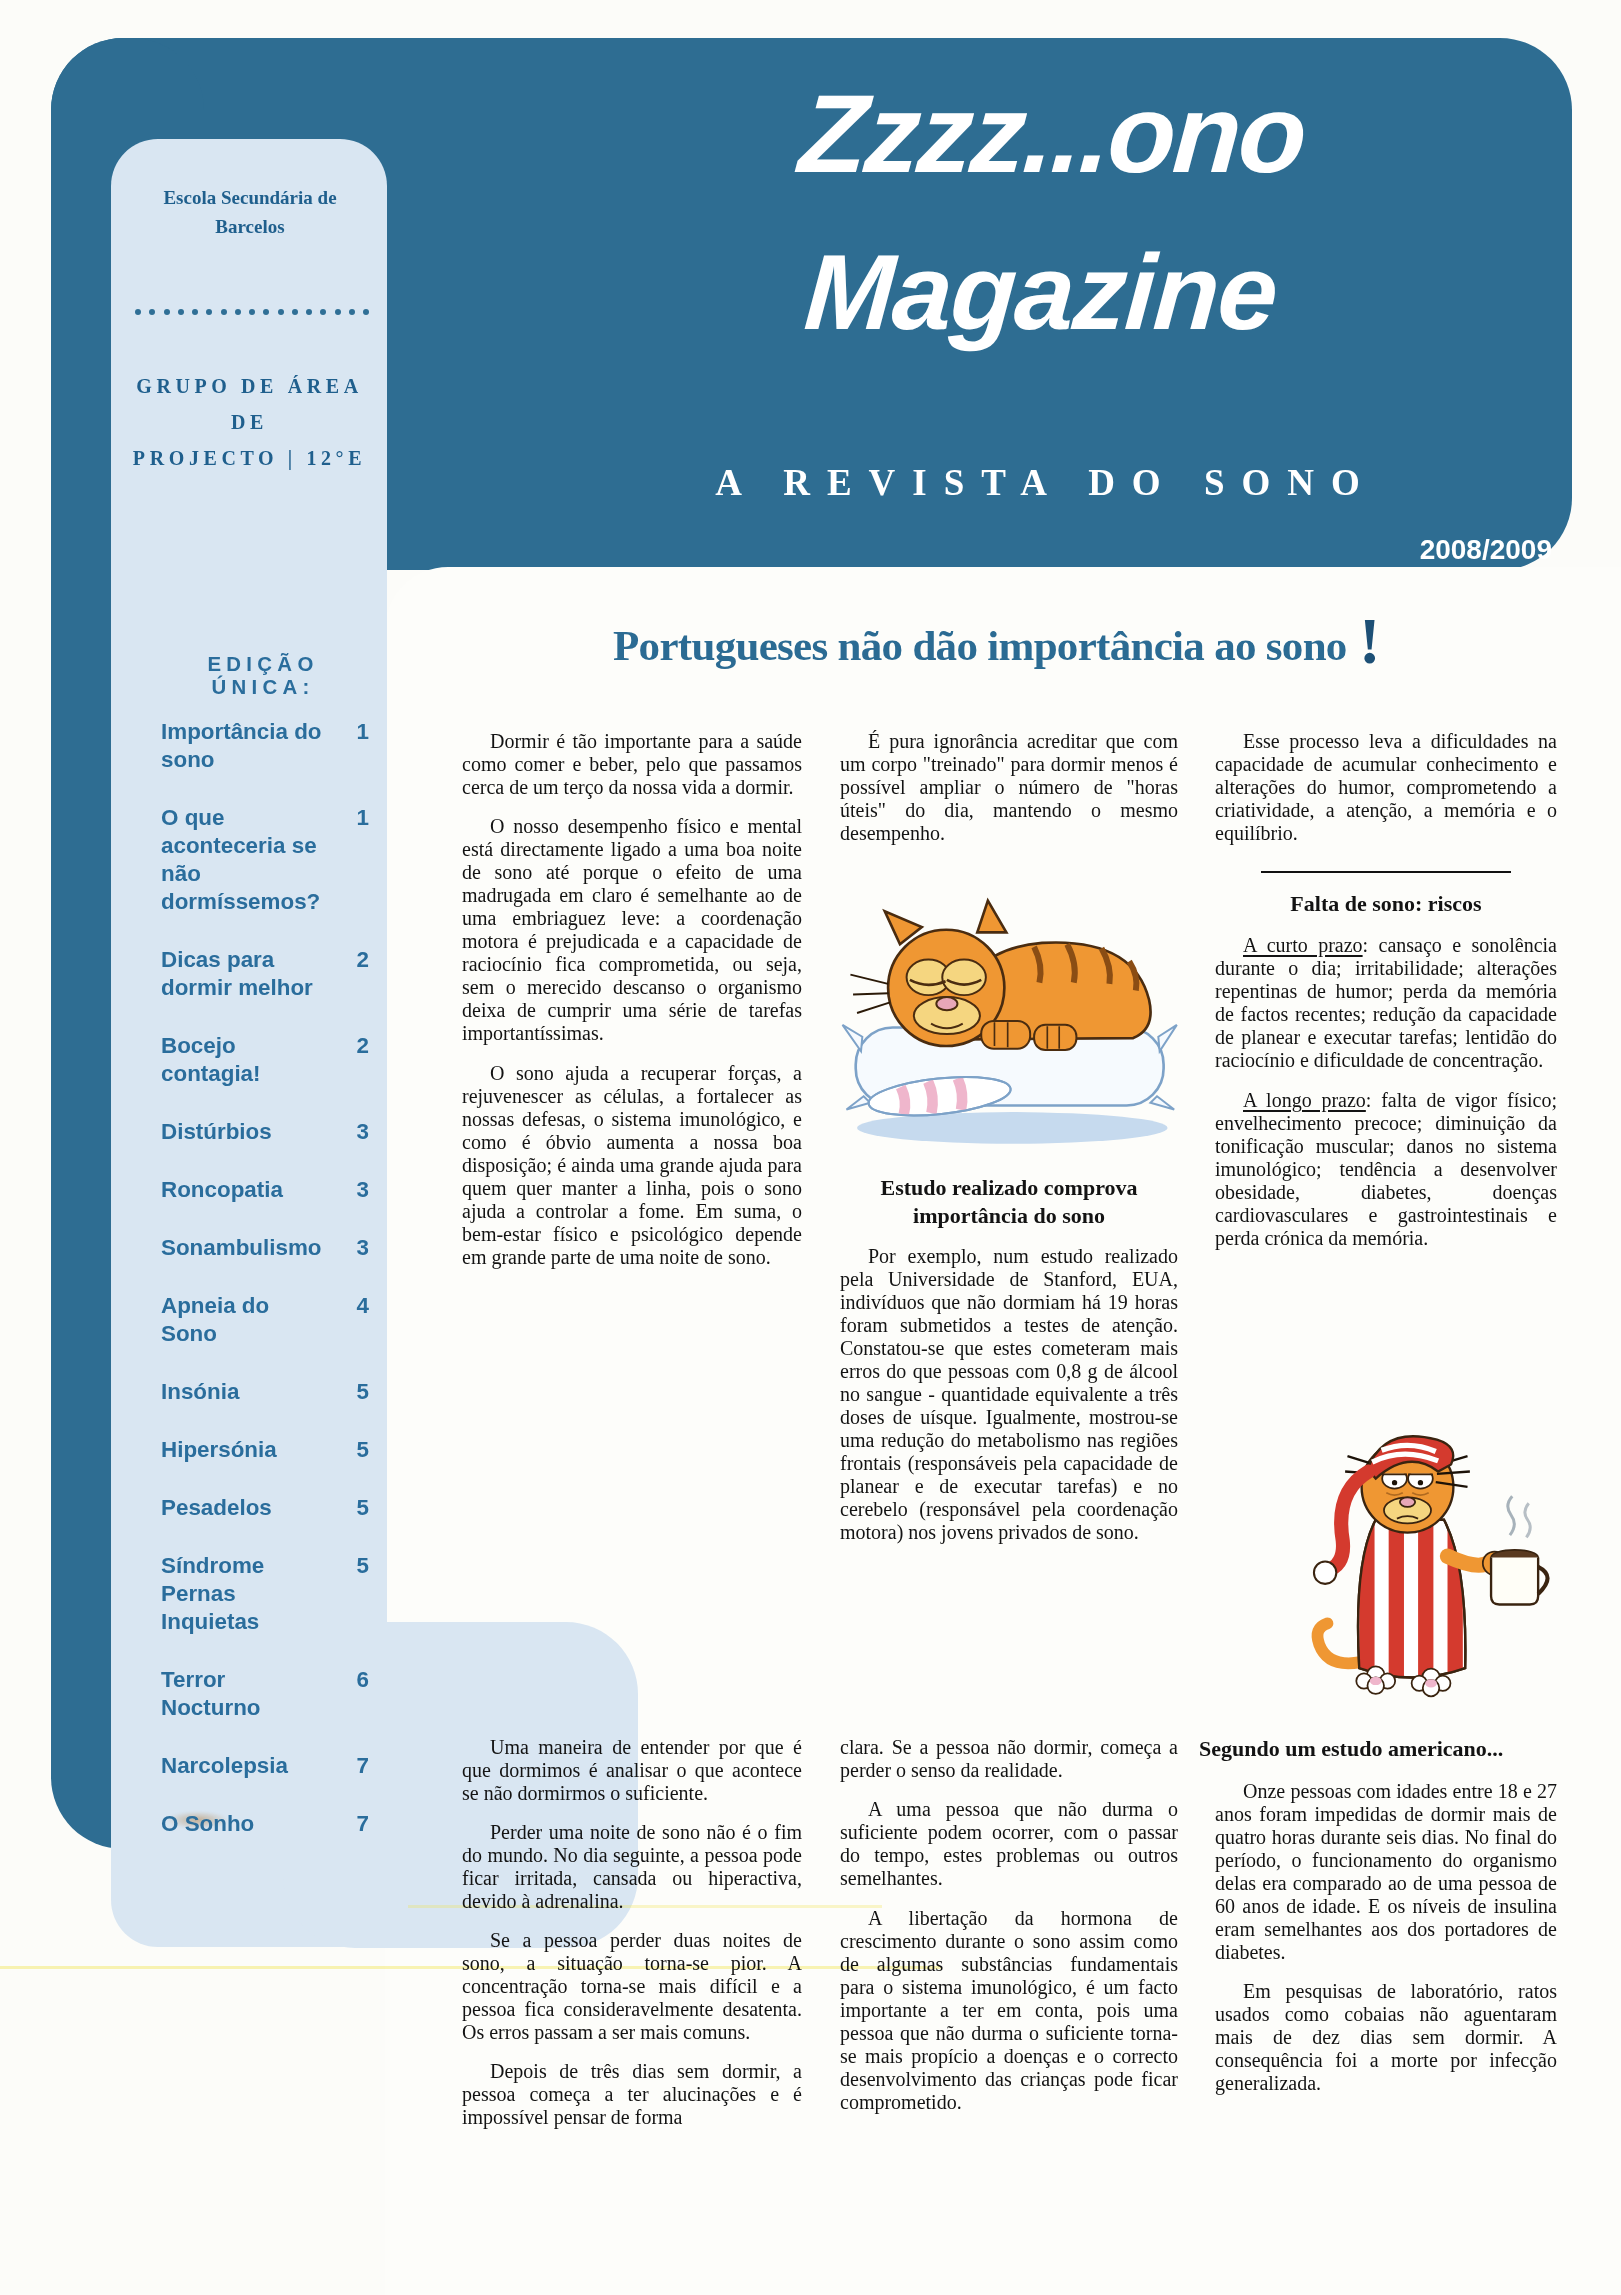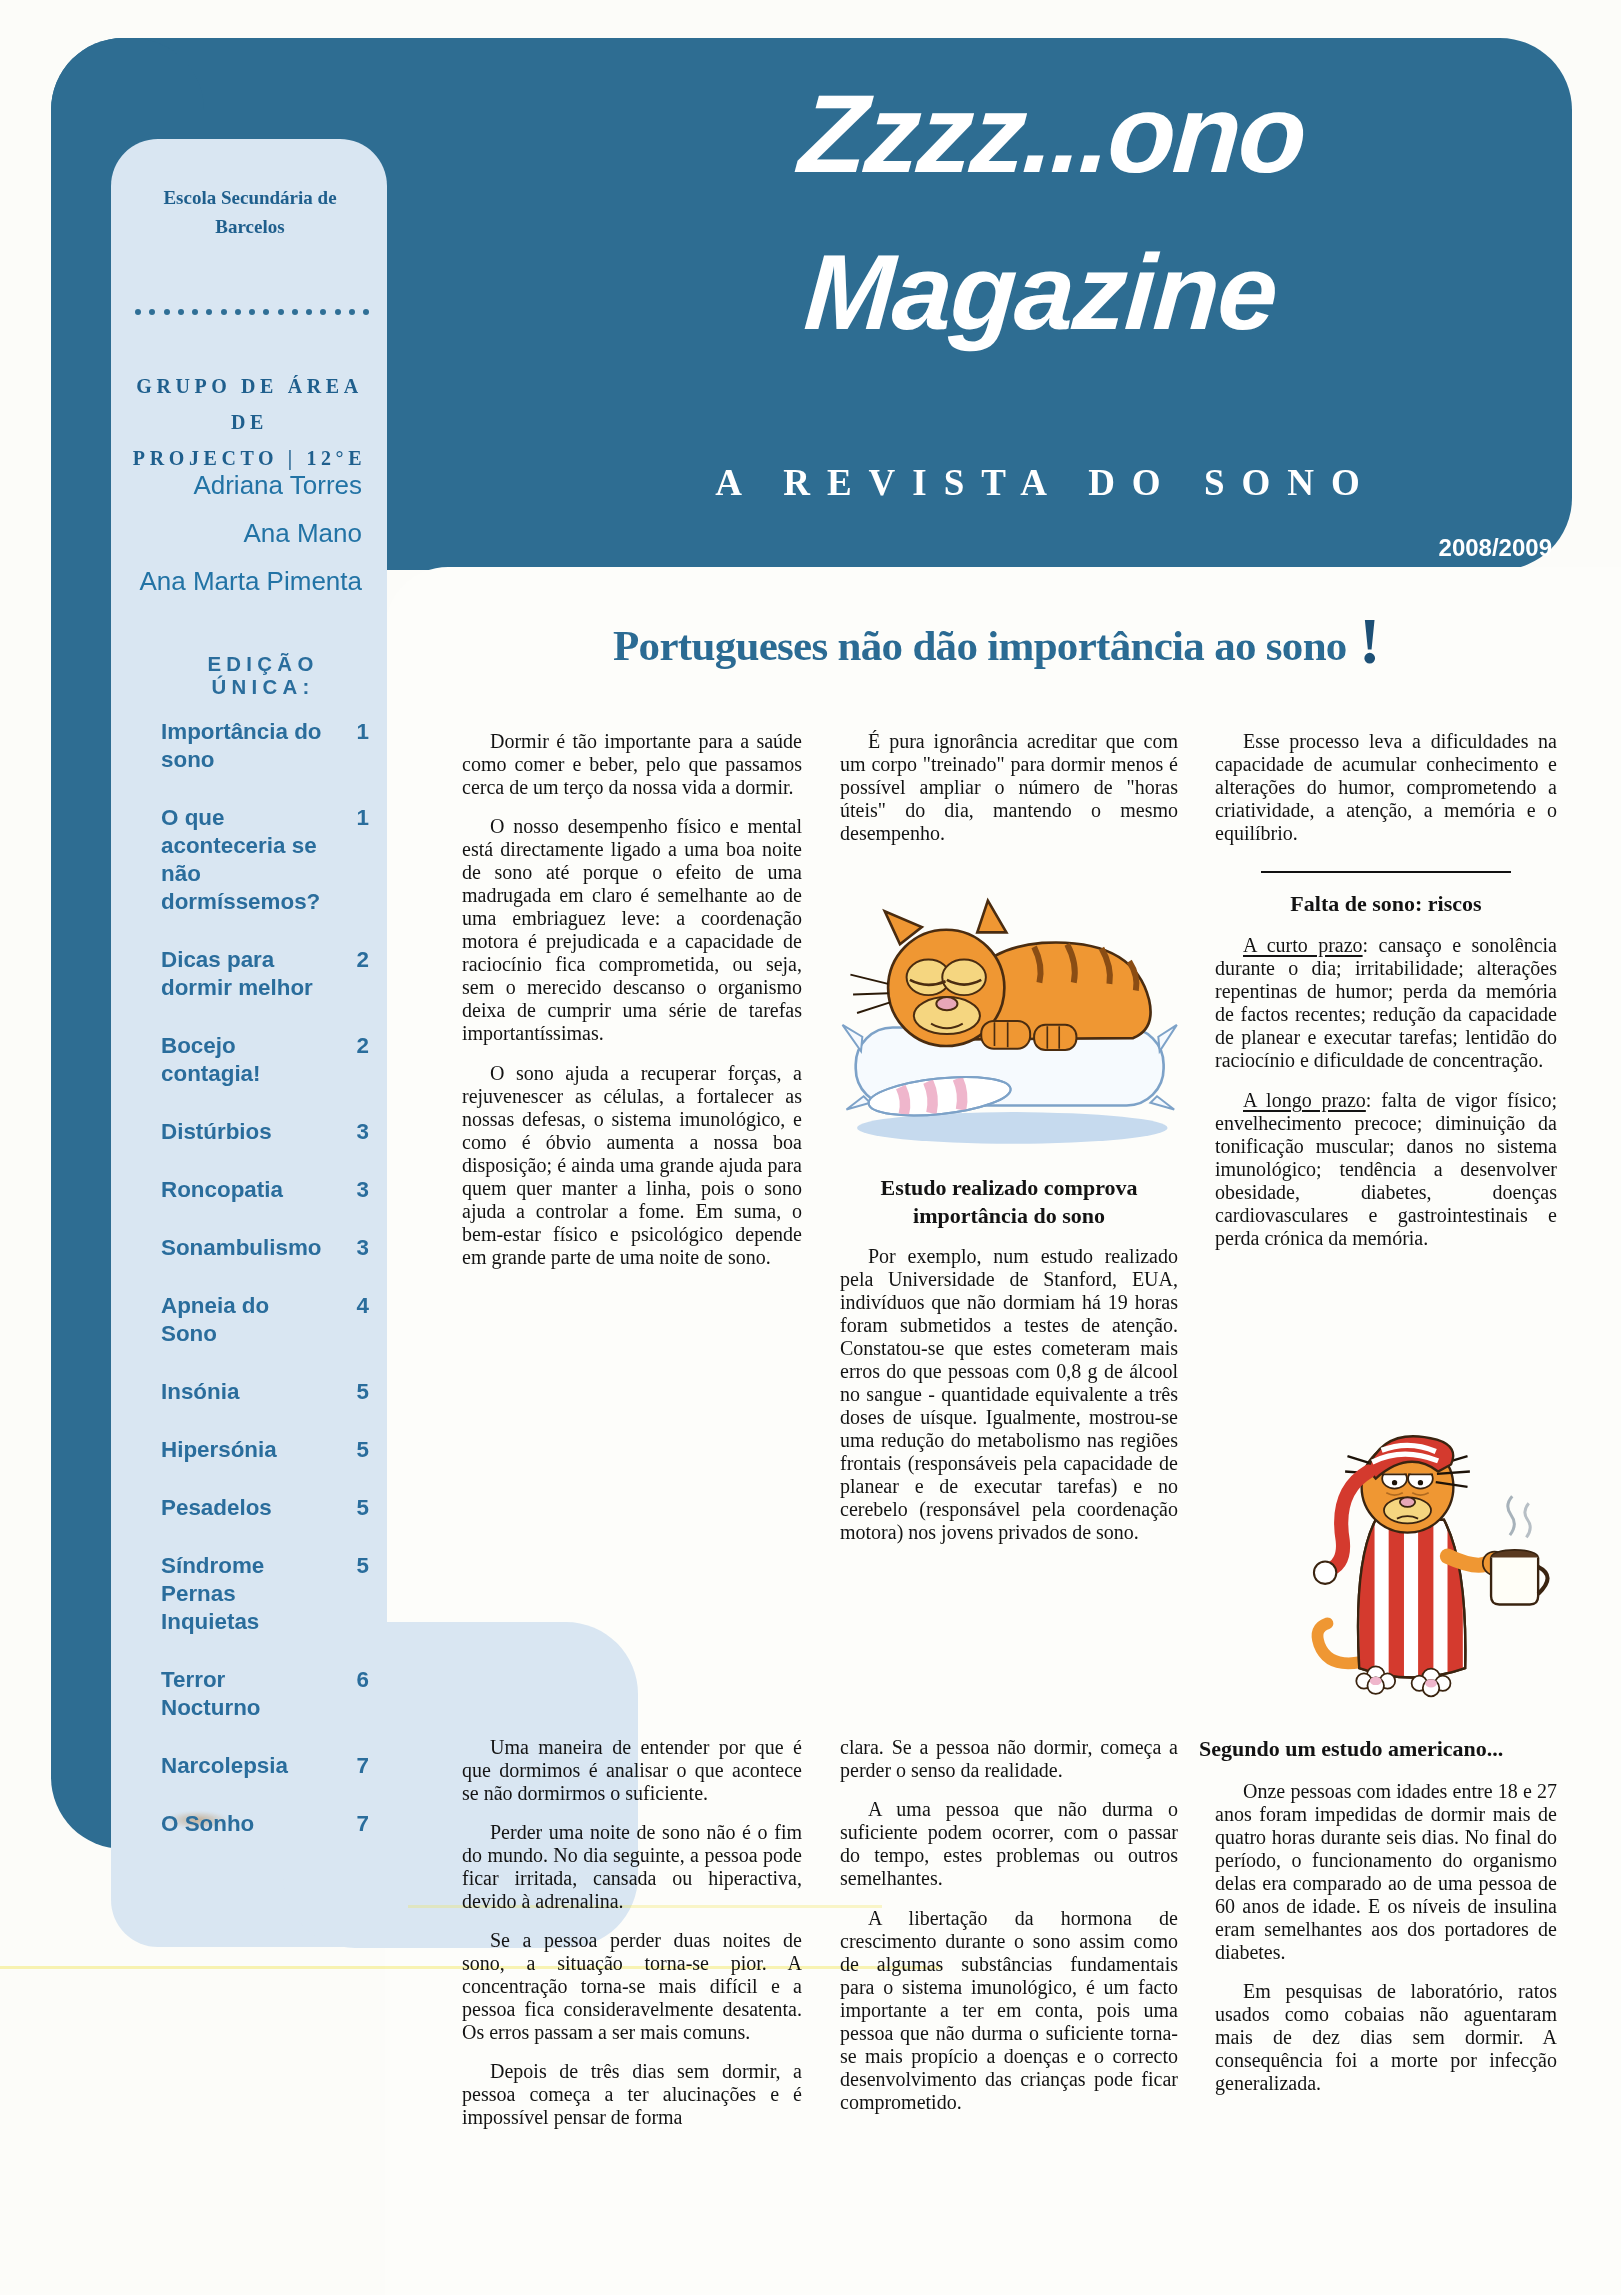--- a/index.html
+++ b/index.html
@@ -32,21 +32,21 @@
   .authors{position:absolute;left:122px;top:461px;width:240px;text-align:right;
         font-family:"Liberation Sans",sans-serif;font-size:26px;line-height:1.85;color:#2273a5;}
   .mast-title{position:absolute;left:632px;top:79px;width:829px;text-align:center;
         font-family:"Liberation Sans",sans-serif;font-style:italic;font-weight:bold;
         color:#ffffff;transform:skewX(-4deg);}
   .mast-title .t1{font-size:111px;line-height:1.0;letter-spacing:-2.6px;}
   .mast-title .t2{font-size:107px;line-height:1.0;letter-spacing:-1.3px;margin-top:49px;}
   .mast-sub{position:absolute;left:592px;top:461px;width:908px;text-align:center;
         font-weight:bold;font-size:37px;letter-spacing:17px;color:#ffffff;}
   .mast-year{position:absolute;left:1368px;top:534px;width:184px;text-align:right;
-        font-family:"Liberation Sans",sans-serif;font-weight:bold;font-size:24px;color:#ffffff;}
+        font-family:"Liberation Sans",sans-serif;font-weight:bold;font-size:28px;color:#ffffff;}
 
   
   .toc-head{position:absolute;left:151px;top:653px;width:224px;text-align:center;
         font-family:"Liberation Sans",sans-serif;font-weight:bold;font-size:20.4px;
         letter-spacing:5.3px;color:#2a6d9c;}
   .toc{position:absolute;left:161px;top:718px;width:208px;margin:0;padding:0;list-style:none;
         font-family:"Liberation Sans",sans-serif;font-weight:bold;color:#2a6d9c;}
   .toc li{display:flex;justify-content:space-between;align-items:flex-start;
         margin-bottom:30px;font-size:22.4px;line-height:1.25;}
   .toc .toc-label{width:164px;}
@@ -111,25 +111,20 @@
       <i></i>
       <i></i>
       <i></i>
       <i></i>
       <i></i>
       <i></i>
   </div>
   <div class="group">
     <div>GRUPO DE ÁREA DE</div>
     <div>PROJECTO | 12°E</div>
-  </div>
-  <div class="authors">
-    <div>Adriana Torres</div>
-    <div>Ana Mano</div>
-    <div>Ana Marta Pimenta</div>
   </div>
 
   <div class="mast-title">
     <div class="t1">Zzzz...ono</div>
     <div class="t2">Magazine</div>
   </div>
   <div class="mast-sub">A REVISTA DO SONO</div>
   <div class="mast-year">2008/2009</div>
 
   <div class="toc-head">EDIÇÃO ÚNICA:</div>

